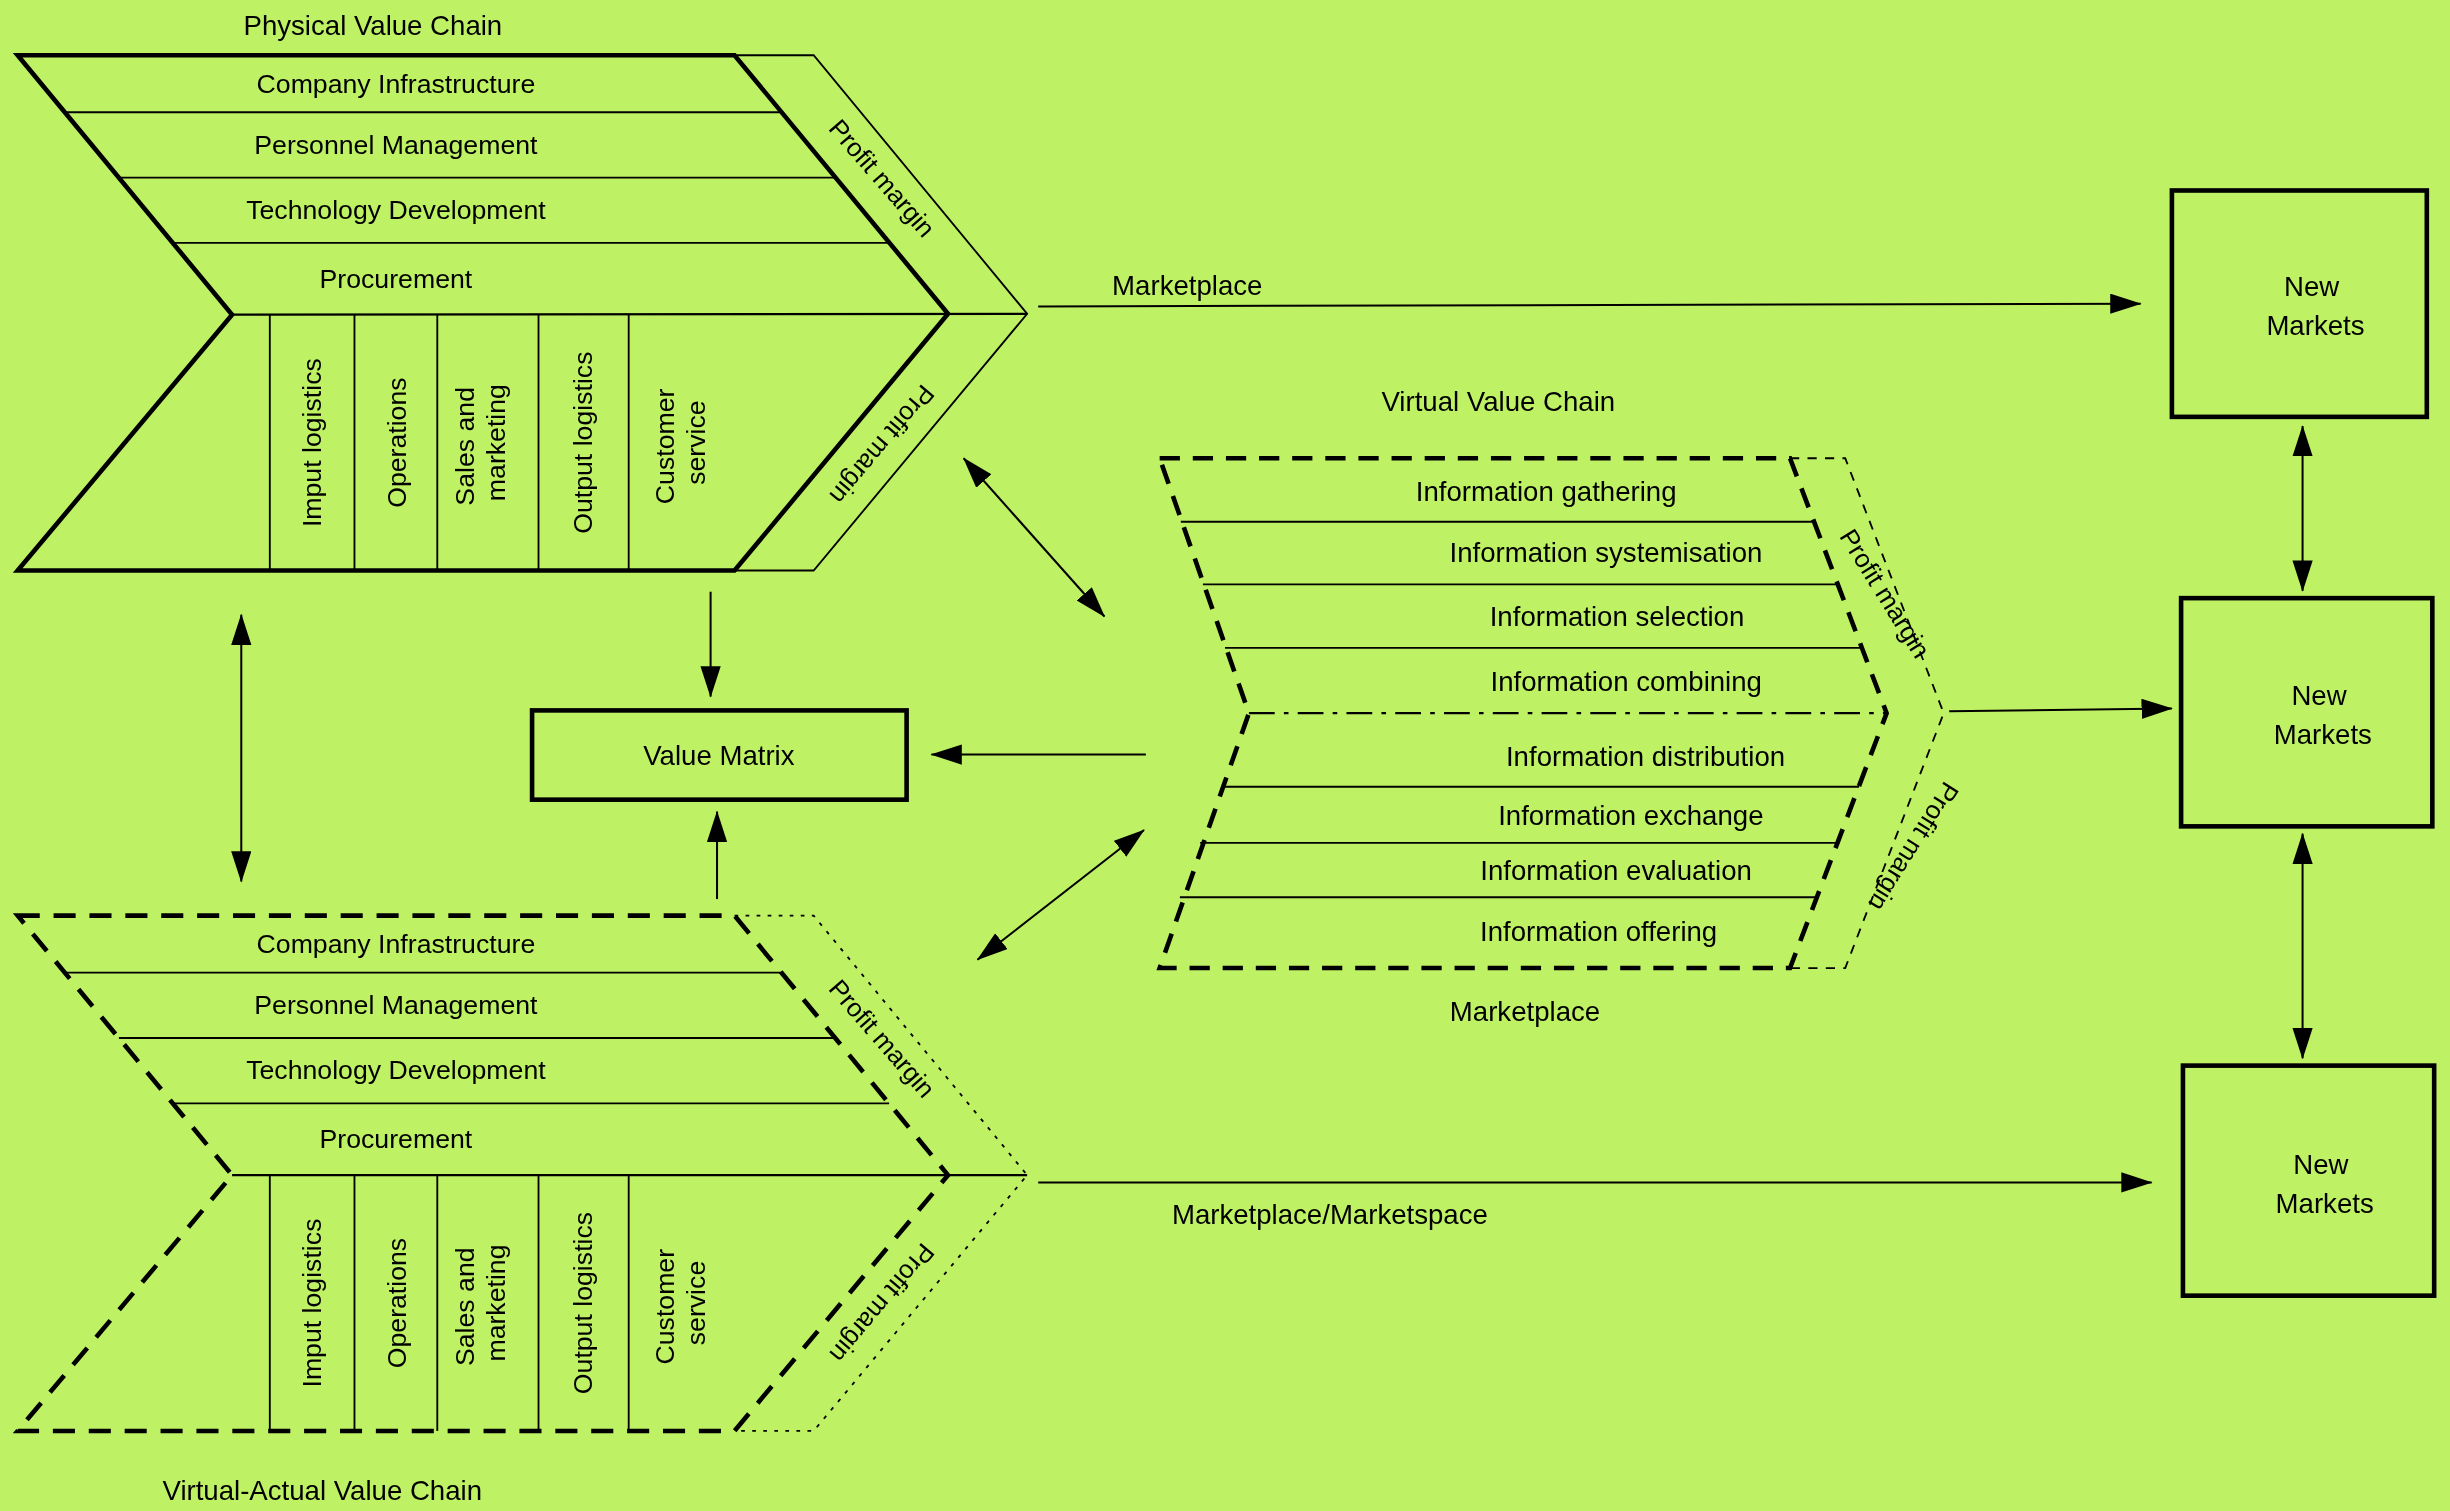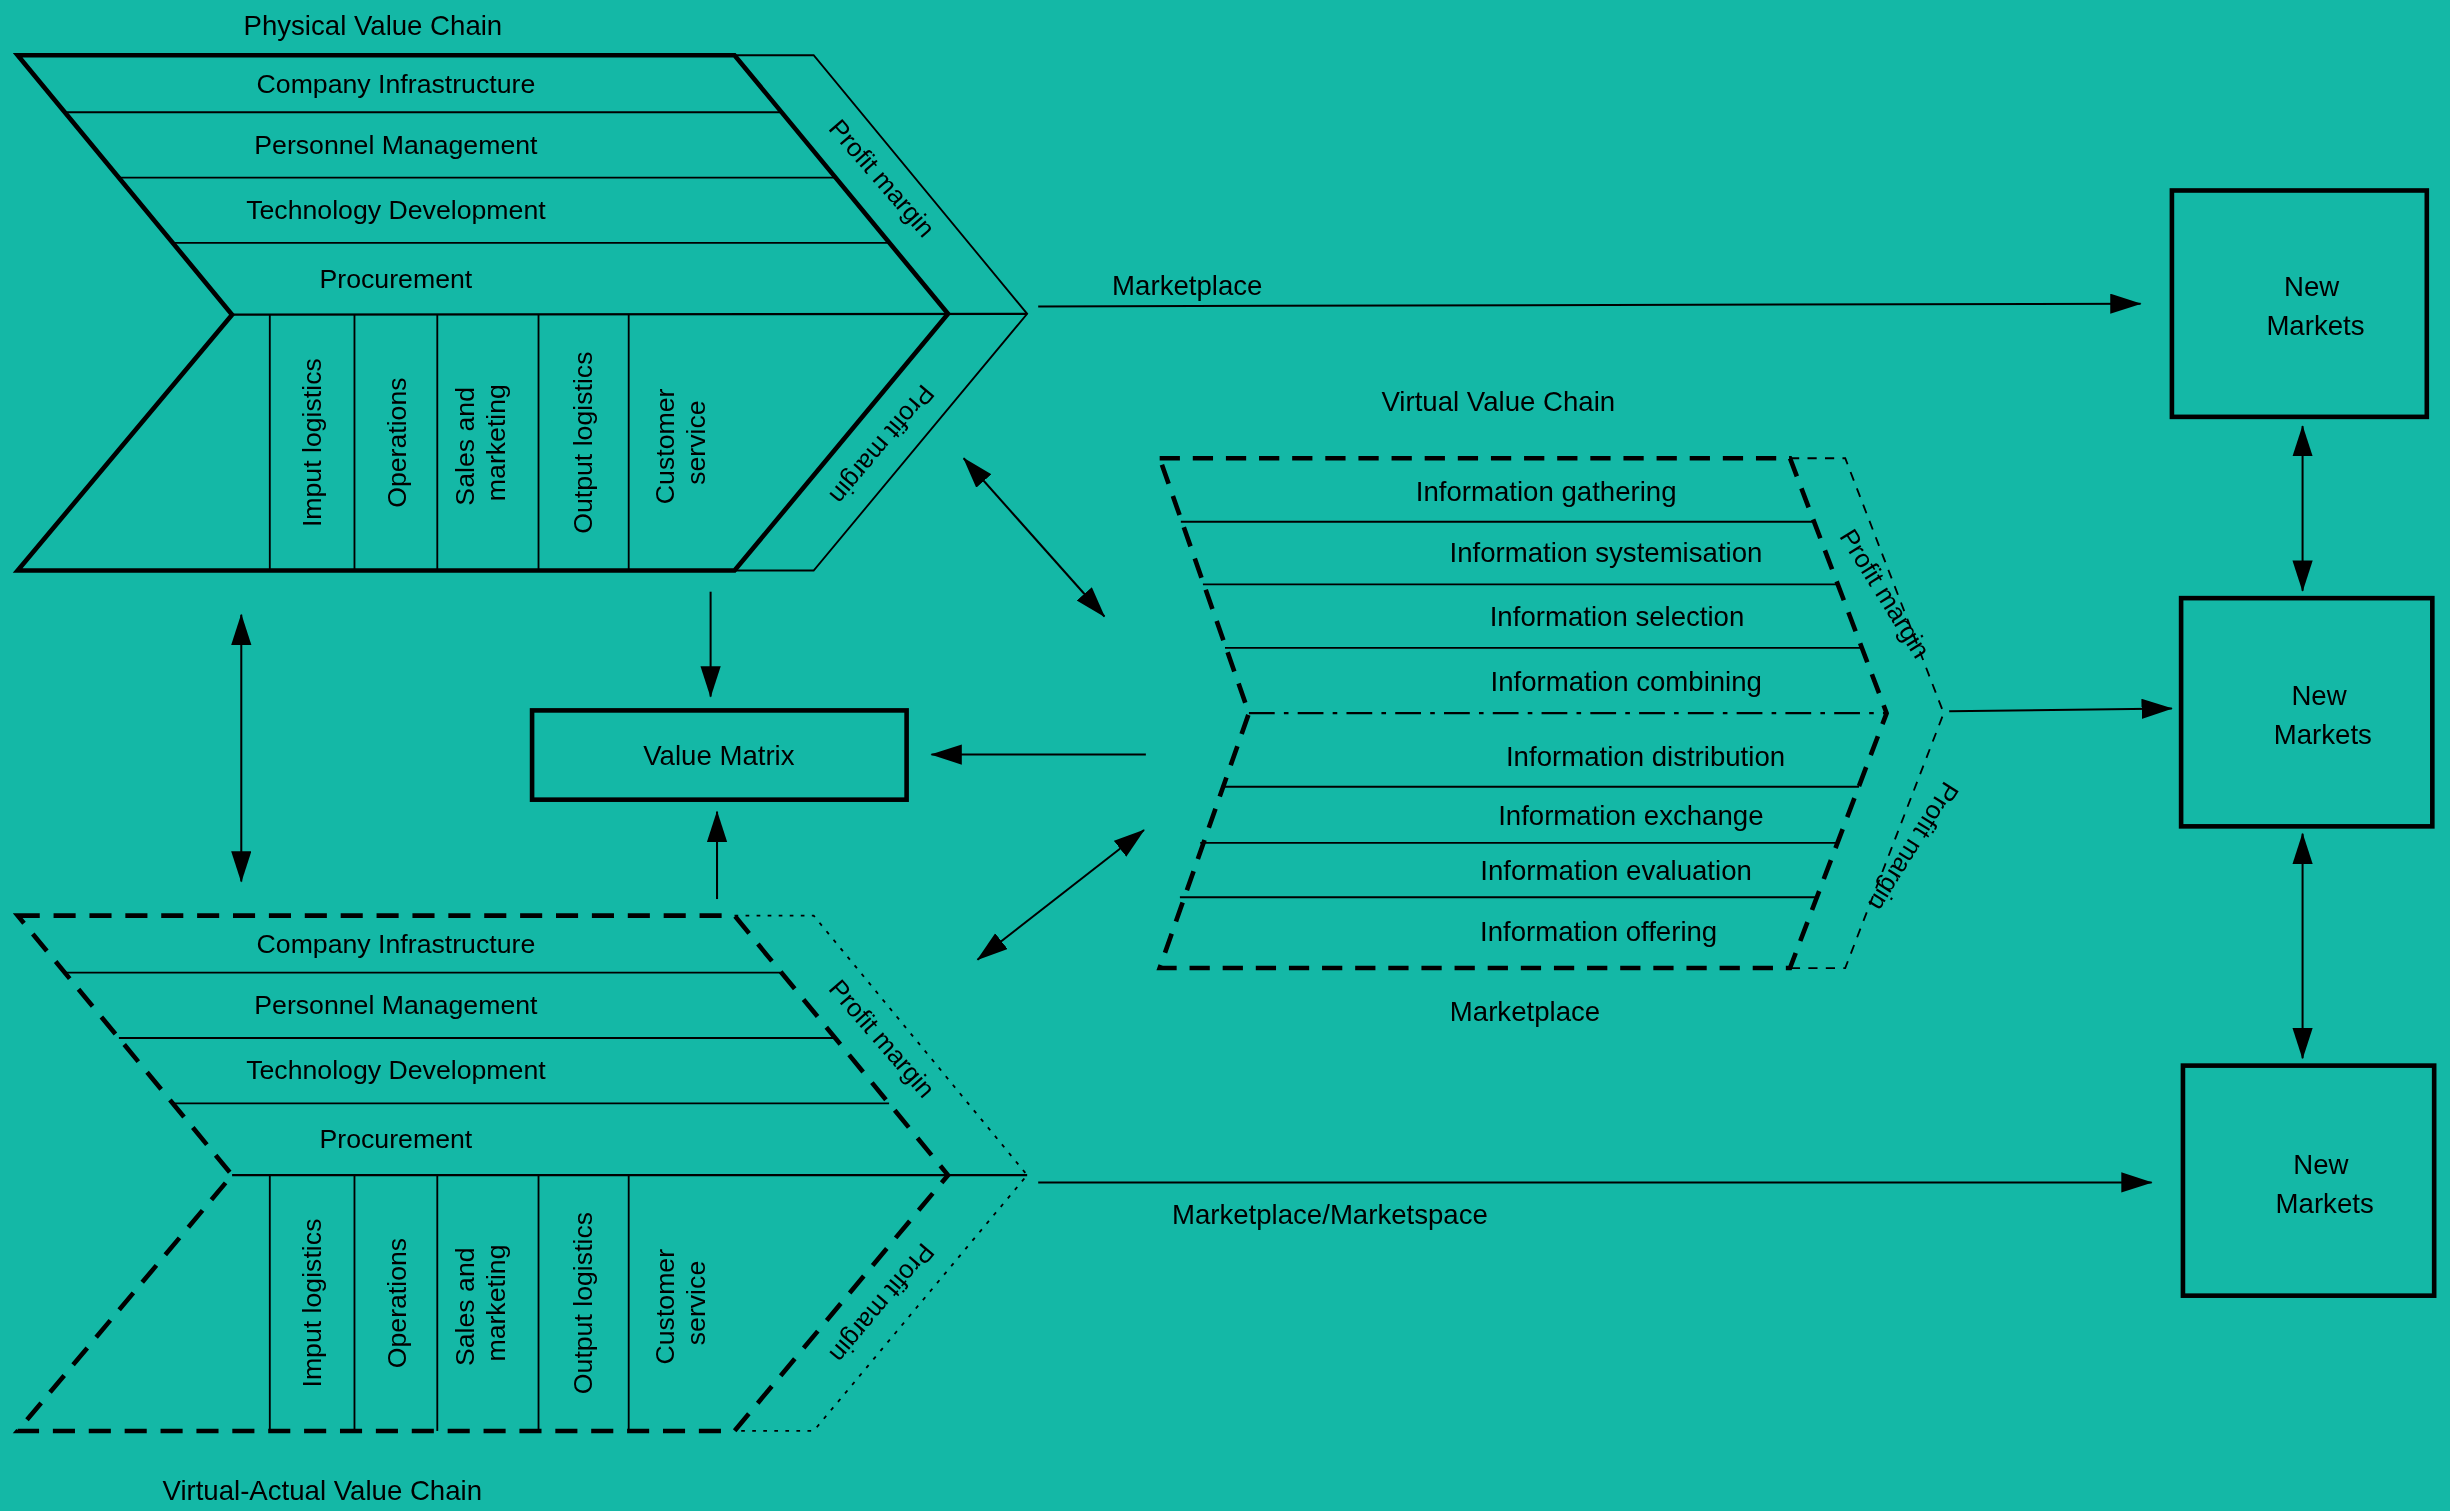--- a/index.html
+++ b/index.html
@@ -1,16 +1,16 @@
 <!DOCTYPE html>
 <html style="font-size:14.7px"><head>
 <meta charset="utf-8">
 <style>
   html,body{margin:0;padding:0;background:#ffffff;}
-  .stage{width:2450px;height:1511px;position:relative;background:#14b8a6;overflow:hidden;}
+  .stage{width:2450px;height:1511px;position:relative;background:#bef264;overflow:hidden;}
   svg{display:block;font-family:"Liberation Sans", sans-serif;}
   text{fill:#000000;}
   .title{font-size:30px;}
   .rowlab{font-size:29px;}
   .collab{font-size:29px;}
   .pm{font-size:28px;}
   .infolab{font-size:30px;}
   .boxlab{font-size:30px;}
   .arrowlab{font-size:30px;}
   .thin{stroke:#000;stroke-width:2;fill:none;}

